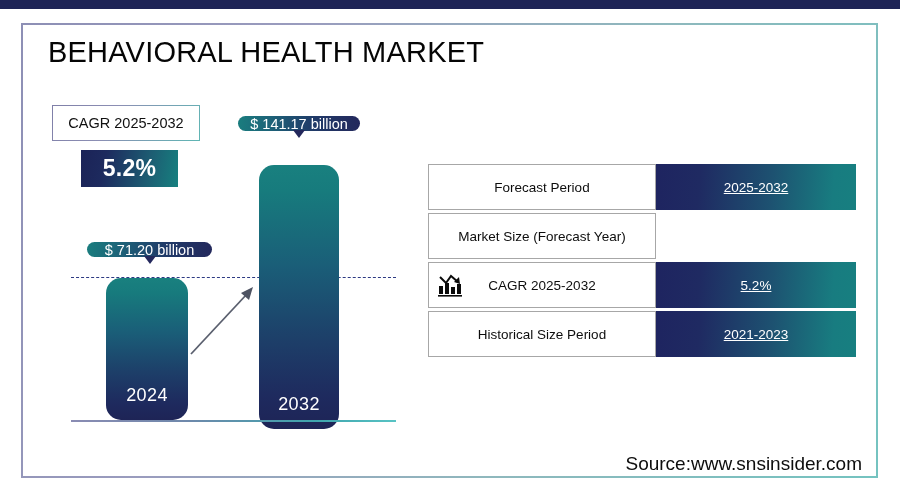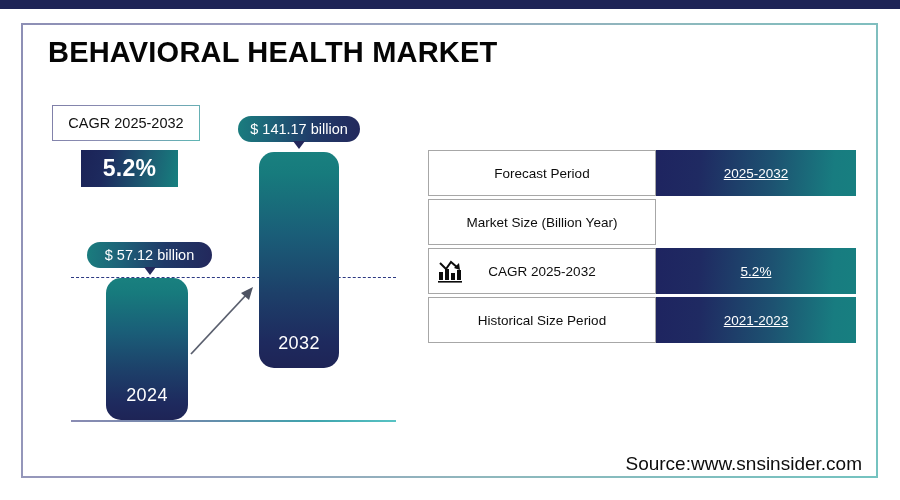--- a/index.html
+++ b/index.html
@@ -48,21 +48,21 @@
     background-origin: border-box;
     background-clip: padding-box, border-box;
   }
 
   
   .page-title {
     position: absolute;
     left: 48px;
     top: 36px;
     font-size: 29px;
-    font-weight: bold;
+    font-weight: normal;
     letter-spacing: 0.2px;
     color: #050505;
     white-space: nowrap;
   }
 
   
   .cagr-box {
     position: absolute;
     left: 52px;
     top: 105px;
@@ -138,38 +138,38 @@
   }
   .bar-2024 {
     left: 46px;
     width: 82px;
     top: 168px;
     height: 142px;
   }
   .bar-2032 {
     left: 199px;
     width: 80px;
-    top: 42px;
-    height: 216px;
+    top: 55px;
+    height: 264px;
   }
   .bar-year {
     position: absolute;
     bottom: 14px;
     left: 0;
     width: 100%;
     text-align: center;
     color: #ffffff;
     font-size: 18px;
     letter-spacing: 0.4px;
   }
 
   
   .pill {
     position: absolute;
-    height: 26px;
+    height: 15px;
     border-radius: 15px;
     background: linear-gradient(95deg, #1a7d7e 0%, #1d6178 28%, #203a68 62%, #23285c 100%);
     display: flex;
     align-items: center;
     justify-content: center;
     padding: 0 15px;
     box-sizing: border-box;
   }
   .pill-label {
     color: #ffffff;
@@ -195,21 +195,21 @@
     left: 125px;
     top: 170px;
     width: 80px;
     height: 80px;
   }
 
   
   .stat-table {
     position: absolute;
     left: 428px;
-    top: 150px;
+    top: 164px;
     width: 428px;
   }
   .stat-row {
     display: flex;
     height: 46px;
     margin-bottom: 3px;
   }
   .stat-key {
     width: 228px;
     box-sizing: border-box;
@@ -275,21 +275,21 @@
     <span class="cagr-badge-value">5.2%</span>
   </div>
 
   <div class="chart">
 
     <div class="pill pill-2032">
       <span class="pill-label">$ 141.17 billion</span>
     </div>
 
     <div class="pill pill-2024">
-      <span class="pill-label">$ 57.12 billion</span>
+      <span class="pill-label">$ 71.20 billion</span>
     </div>
 
     <div class="dash-line"></div>
 
     <div class="bar bar-2024">
       <span class="bar-year">2024</span>
     </div>
 
     <div class="bar bar-2032">
       <span class="bar-year">2032</span>
@@ -310,21 +310,21 @@
         <span class="stat-key-text">Forecast Period</span>
       </div>
       <div class="stat-val">
         <span class="stat-val-text">2025-2032</span>
       </div>
     </div>
 
 
     <div class="stat-row">
       <div class="stat-key">
-        <span class="stat-key-text">Market Size (Billion Year)</span>
+        <span class="stat-key-text">Market Size (Forecast Year)</span>
       </div>
     </div>
 
     <div class="stat-row">
       <div class="stat-key">
         <svg class="row-icon" viewBox="0 0 26 26">
           <rect x="2" y="14" width="4" height="8" fill="#0b0b0b"></rect>
           <rect x="8" y="11" width="4" height="11" fill="#0b0b0b"></rect>
           <rect x="14" y="15" width="4" height="7" fill="#0b0b0b"></rect>
           <rect x="20" y="12" width="4" height="10" fill="#0b0b0b"></rect>

